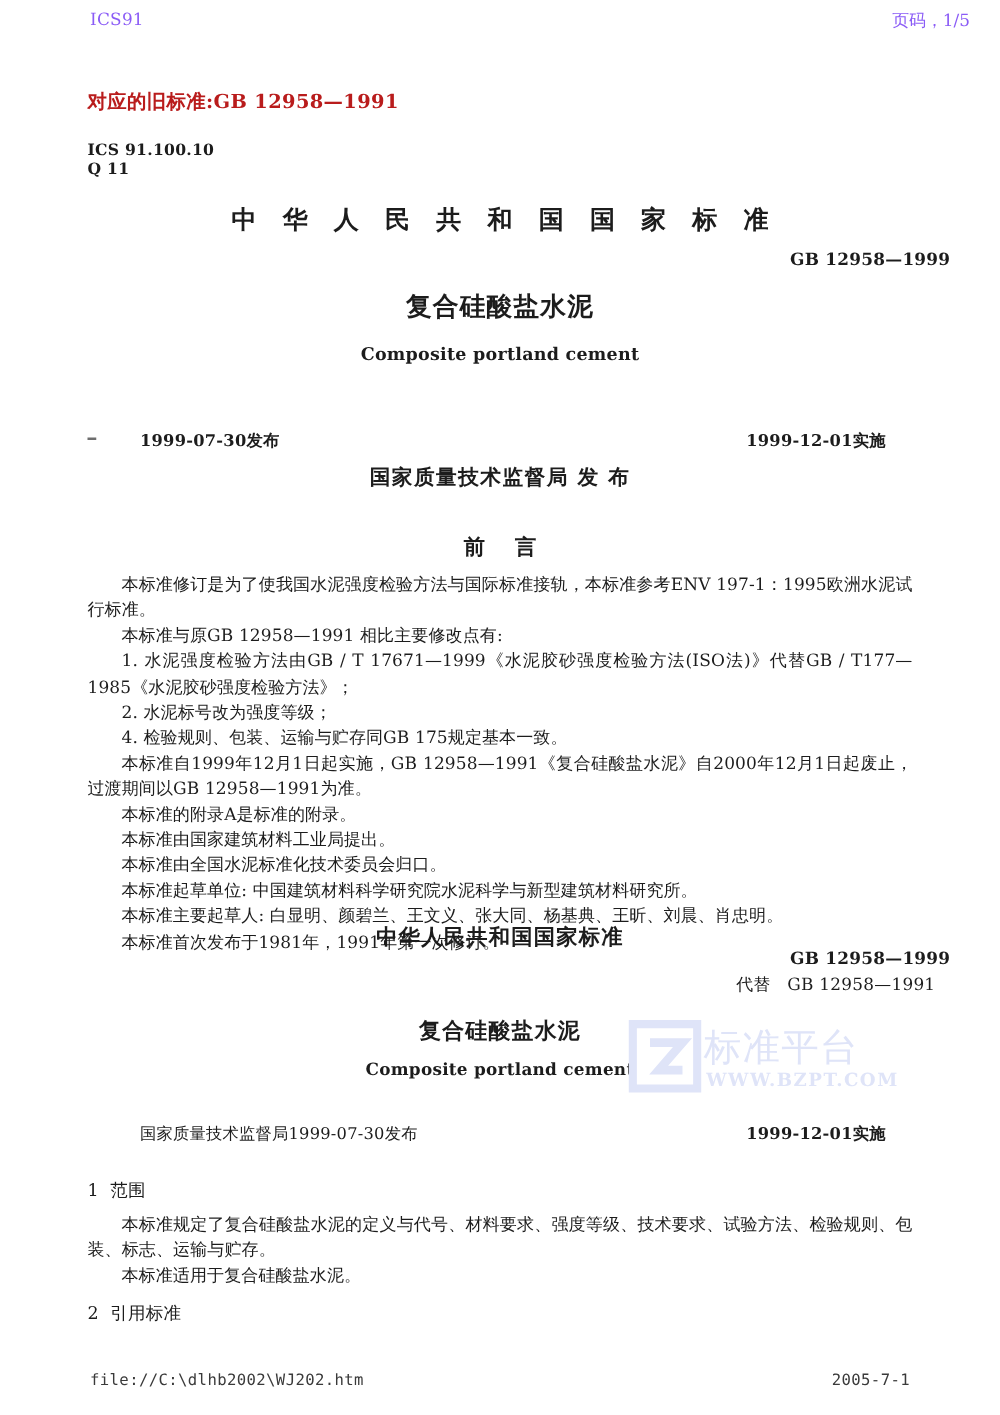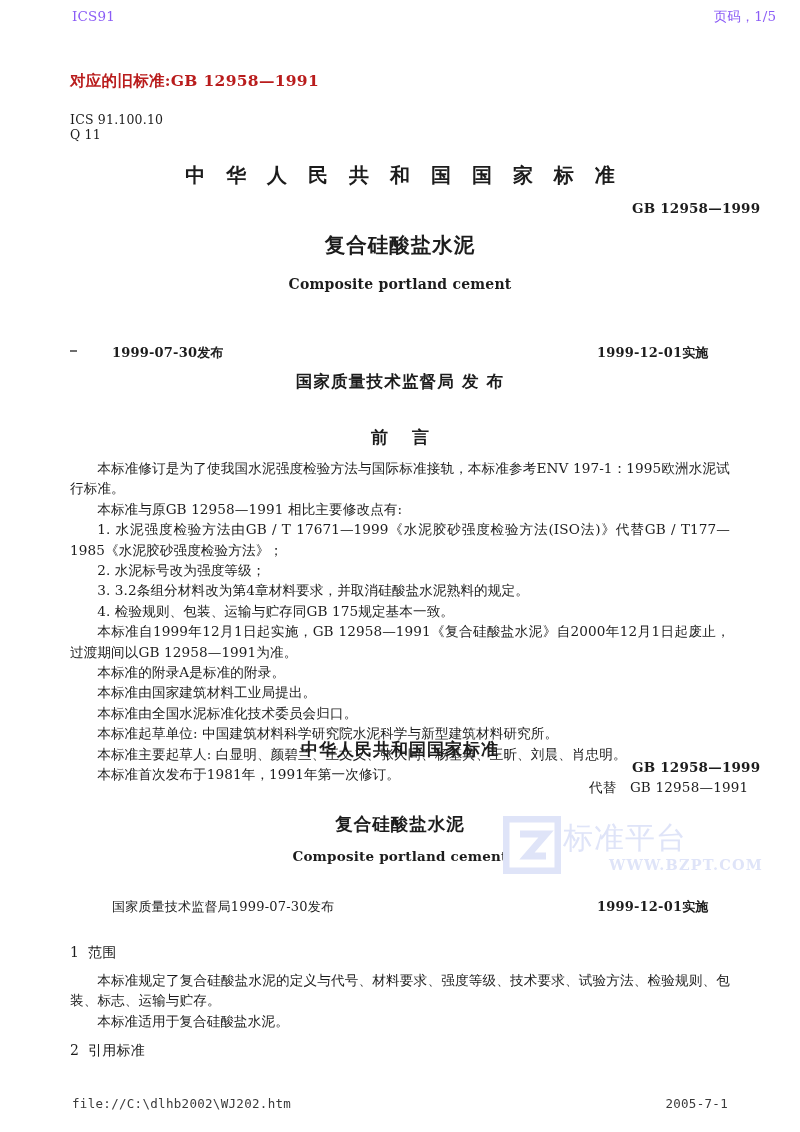--- a/index.html
+++ b/index.html
@@ -82,21 +82,21 @@
     font-weight: 700;
     letter-spacing: 0.3px;
     white-space: nowrap;
   }
 
   .ics-block {
     position: absolute;
     left: 70px;
     top: 112px;
     font-family: "DejaVu Serif", "Liberation Serif", serif;
-    font-weight: normal;
+    font-weight: bold;
     font-size: 12.5px;
     line-height: 15px;
     letter-spacing: 0.2px;
   }
 
   
   .natl-title {
     position: absolute;
     left: 0;
     top: 162px;
@@ -321,21 +321,20 @@
   .wm-url {
     position: absolute;
     left: 62px;
     top: 40px;
     font-size: 14.5px;
     font-weight: bold;
     color: #dfe4f8;
     letter-spacing: 1.2px;
     white-space: nowrap;
     font-family: "DejaVu Serif", "Liberation Serif", serif;
-    margin-left: 44px;
   }
 </style>
 </head>
 <body>
 
 <div id="page">
 
   <div class="pg-header">
     <span class="hl">ICS91</span>
     <span class="hr">页码，1/5</span>
@@ -363,21 +362,20 @@
     <div class="stray-dash"></div>
 
     <div class="publisher-1">国家质量技术监督局  发 布</div>
 
     <div class="preface-title">前  言</div>
     <div class="body-col" id="preface-body">
         <p class="ind">本标准修订是为了使我国水泥强度检验方法与国际标准接轨，本标准参考ENV 197-1：1995欧洲水泥试行标准。</p>
         <p class="ind">本标准与原GB 12958—1991 相比主要修改点有:</p>
         <p class="ind">1. 水泥强度检验方法由GB / T 17671—1999《水泥胶砂强度检验方法(ISO法)》代替GB / T177—1985《水泥胶砂强度检验方法》；</p>
         <p class="ind">2. 水泥标号改为强度等级；</p>
-        <p class="ind">3. 3.2条组分材料改为第4章材料要求，并取消硅酸盐水泥熟料的规定。</p>
         <p class="ind">4. 检验规则、包装、运输与贮存同GB 175规定基本一致。</p>
         <p class="ind">本标准自1999年12月1日起实施，GB 12958—1991《复合硅酸盐水泥》自2000年12月1日起废止，过渡期间以GB 12958—1991为准。</p>
         <p class="ind">本标准的附录A是标准的附录。</p>
         <p class="ind">本标准由国家建筑材料工业局提出。</p>
         <p class="ind">本标准由全国水泥标准化技术委员会归口。</p>
         <p class="ind">本标准起草单位: 中国建筑材料科学研究院水泥科学与新型建筑材料研究所。</p>
         <p class="ind">本标准主要起草人: 白显明、颜碧兰、王文义、张大同、杨基典、王昕、刘晨、肖忠明。</p>
         <p class="ind">本标准首次发布于1981年，1991年第一次修订。</p>
       </div>
 

